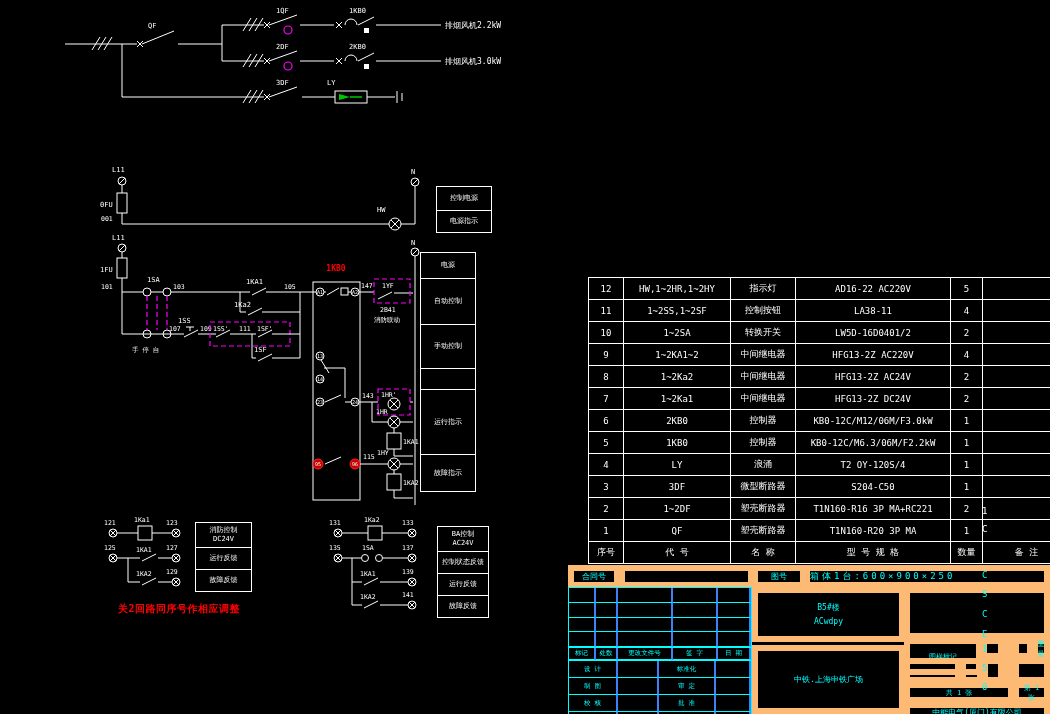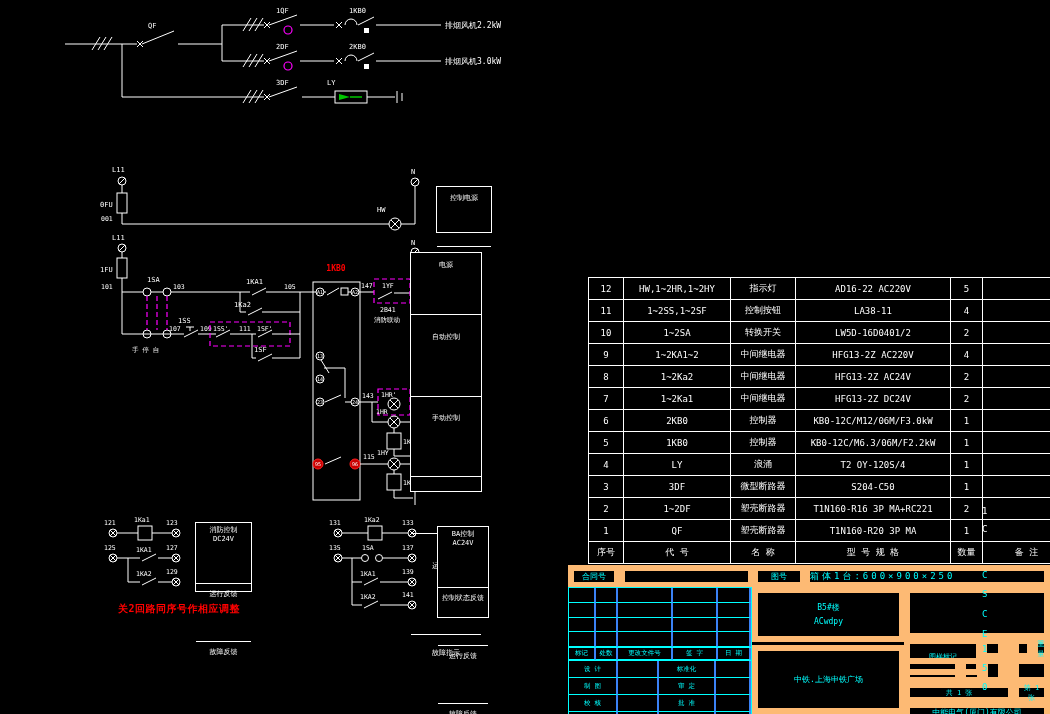--- a/index.html
+++ b/index.html
@@ -10,21 +10,21 @@
   svg .m{stroke:#f0f;stroke-width:1.2;fill:none;}
   svg .md{stroke:#f0f;stroke-width:1.2;fill:none;stroke-dasharray:5 3;}
   svg .g{stroke:#00c800;stroke-width:1.5;fill:none;}
   svg .red-t{fill:#f00;font-weight:bold;}
   svg .t7{font-size:7px;} svg .t65{font-size:6.5px;} svg .t5{font-size:5px;}
   
   .partstable{position:absolute;left:568px;top:277px;width:482px;border-collapse:collapse;table-layout:fixed;margin-left:20px;}
   .partstable td,.partstable th{border:1px solid #fff;height:21px;padding:0;font-size:9px;font-weight:normal;
        color:#fff;text-align:center;overflow:hidden;white-space:nowrap;}
   
-  .cap{position:absolute;border:1px solid #fff;box-sizing:border-box;display:flex;flex-direction:column;background:#000;gap:36px;}
+  .cap{position:absolute;border:1px solid #fff;box-sizing:border-box;display:flex;flex-direction:column;background:#000;}
   .cap .r{border-top:1px solid #fff;display:flex;align-items:center;justify-content:center;
           font-size:7px;color:#fff;text-align:center;line-height:1.25;flex:0 0 auto;box-sizing:border-box;white-space:pre-line;}
   .cap .r:first-child{border-top:none;}
   
   .rednote{position:absolute;left:118px;top:602px;width:200px;color:#f00;font-size:10px;font-weight:bold;letter-spacing:0.5px;}
   
   .titleblock{position:absolute;left:568px;top:565px;width:482px;height:149px;overflow:hidden;color:#0ff;font-size:8px;}
   .tb{position:absolute;border:6px solid #fdba74;box-sizing:border-box;display:flex;align-items:center;justify-content:center;text-align:center;}
   .tbgrid{position:absolute;display:grid;box-sizing:border-box;border:1px solid #0ff;}
   .tbgrid>div{border-right:2px solid #3b82f6;border-bottom:1px solid #0ff;display:flex;align-items:center;justify-content:center;
@@ -246,21 +246,21 @@
       <text class="t65" x="362" y="550">1SA</text>
       <text class="t65" x="360" y="576">1KA1</text>
       <text class="t65" x="360" y="599">1KA2</text>
     </g>
   </svg>
 
   <div class="cap" style="left:436px;top:186px;width:56px;height:47px">
     <div class="r" style="height:23px">控制电源</div>
     <div class="r" style="height:22px">电源指示</div>
   </div>
-  <div class="cap" style="left:410px;top:252px;width:72px;height:240px">
+  <div class="cap" style="left:420px;top:252px;width:56px;height:240px">
     <div class="r" style="height:25px">电源</div>
     <div class="r" style="height:46px">自动控制</div>
     <div class="r" style="height:44px">手动控制</div>
     <div class="r" style="height:21px"></div>
     <div class="r" style="height:65px">运行指示</div>
     <div class="r" style="height:37px">故障指示</div>
   </div>
   <div class="cap" style="left:195px;top:522px;width:57px;height:70px">
     <div class="r" style="height:24px">消防控制
 DC24V</div>

